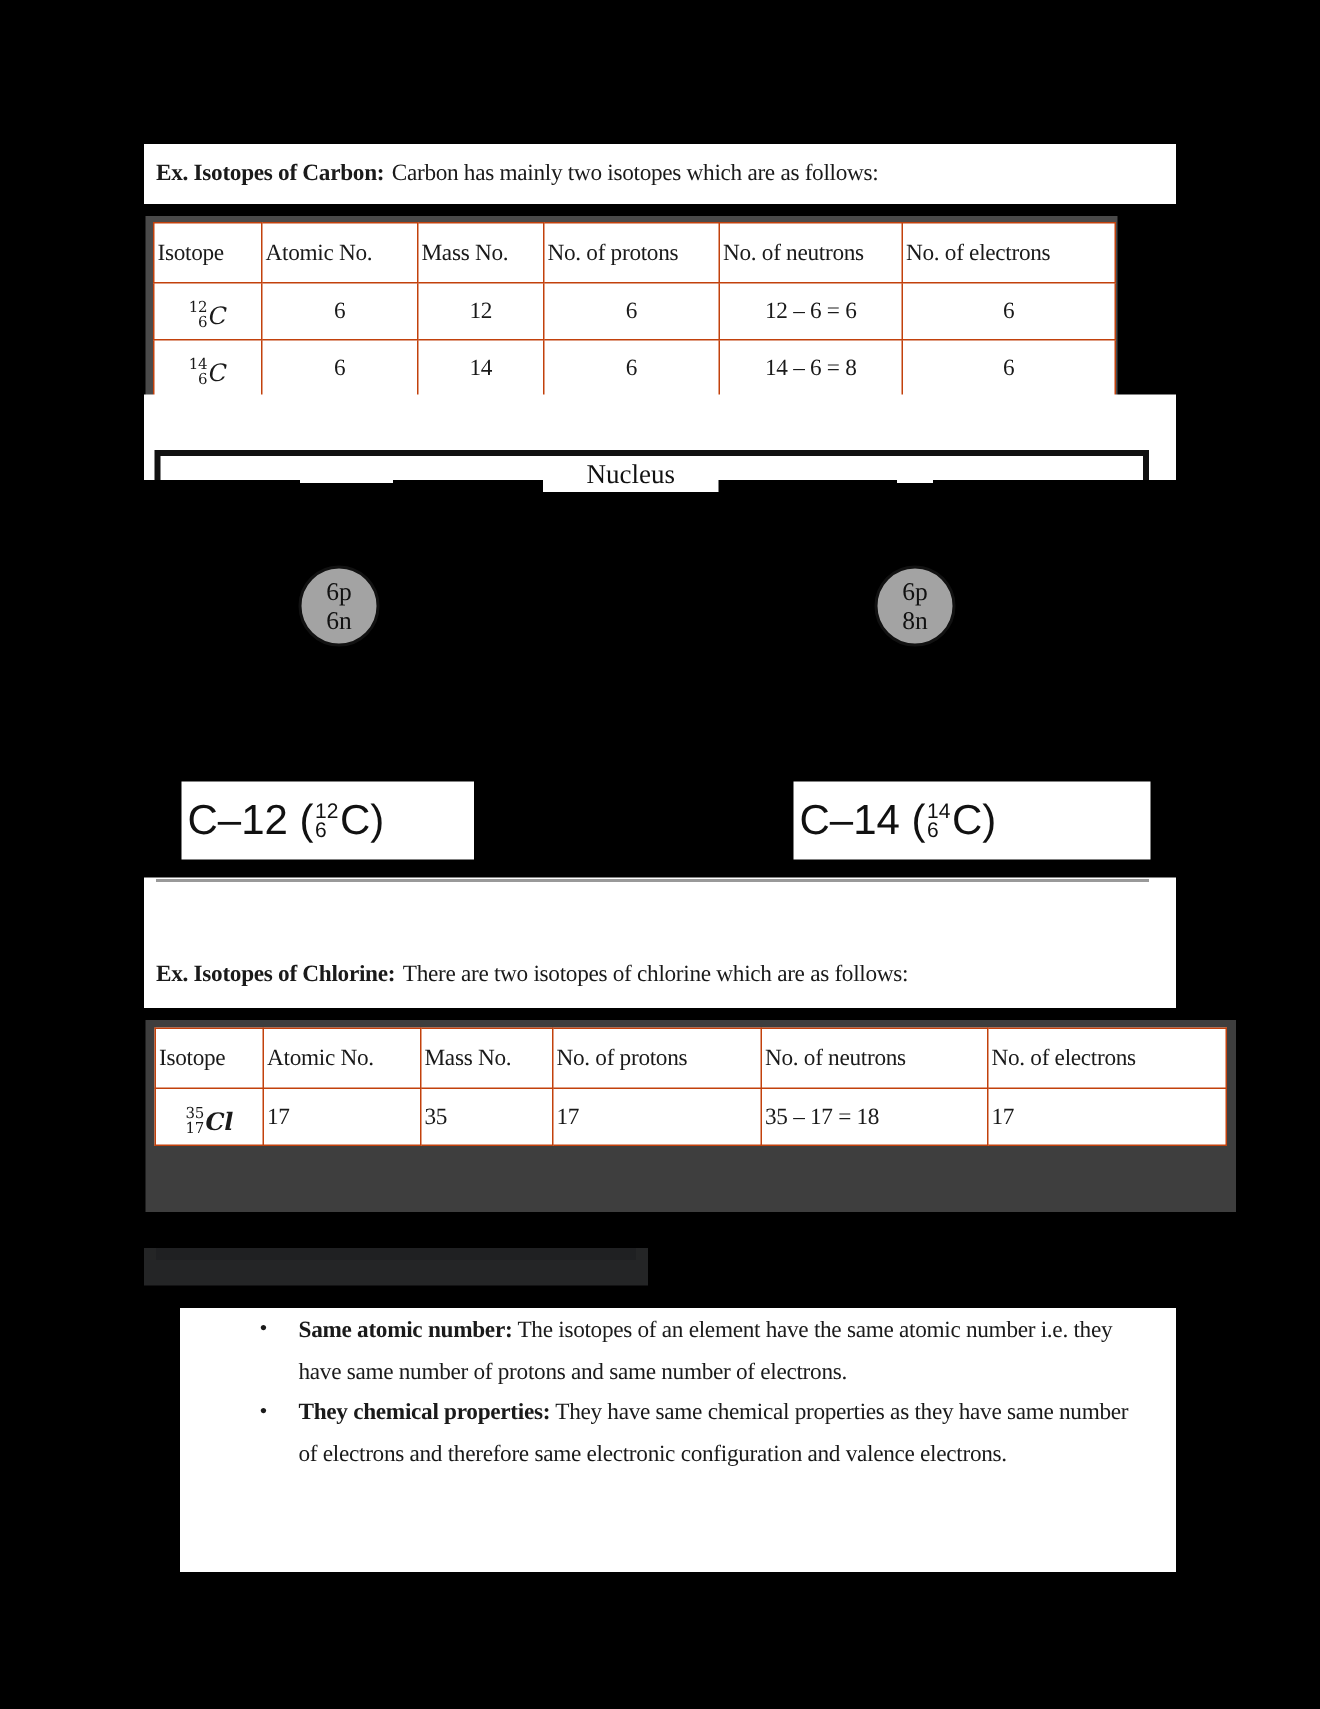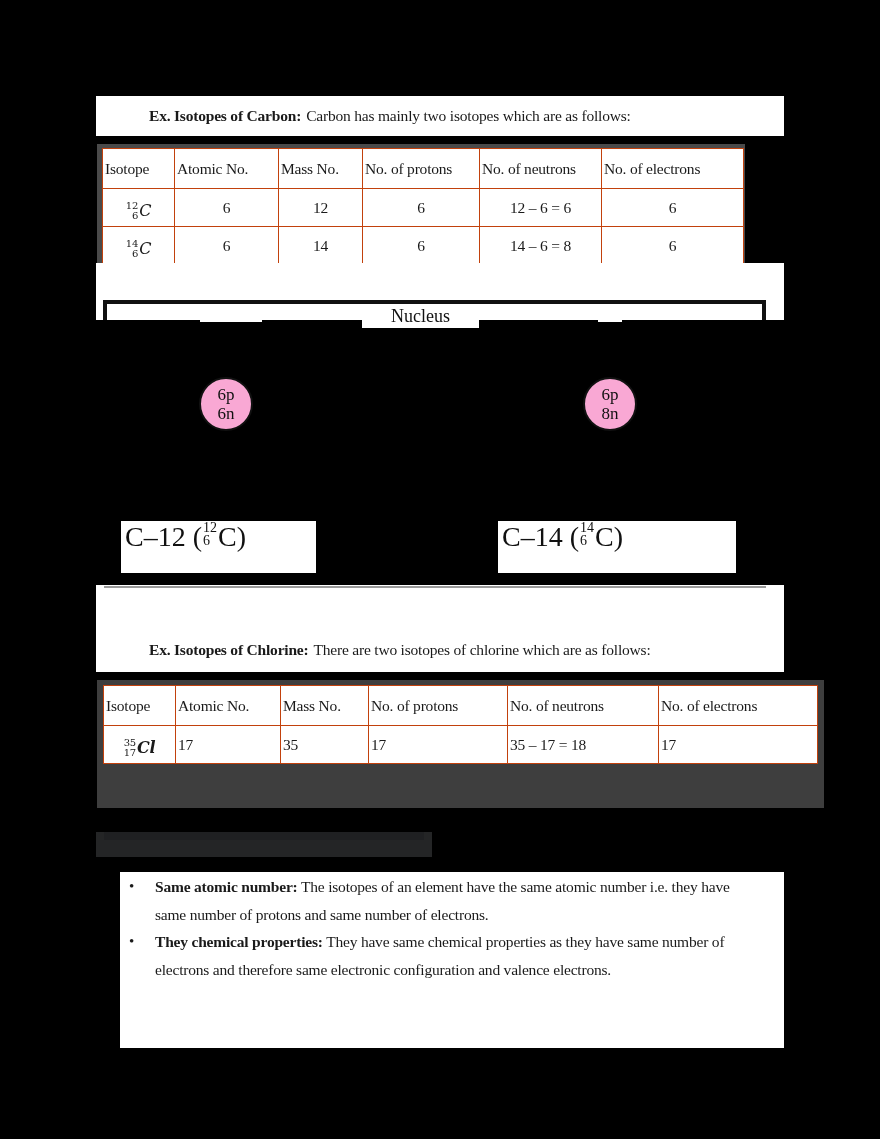--- a/index.html
+++ b/index.html
@@ -6,21 +6,21 @@
   body {
     width: 880px; height: 1139px; background: #000; position: relative;
     overflow: hidden; font-family: "DejaVu Serif", serif; color: #1a1a1a;
   }
   .abs { position: absolute; }
   .para {
     background: #fff; font-family: "Liberation Serif", serif; font-size: 15.5px;
     letter-spacing: -0.2px; box-sizing: border-box; padding-left: 8px;
     display: flex; align-items: center;
   }
-  .para b { font-weight: bold; margin-right: 5px; margin-left: 45px; }
+  .para b { font-weight: bold; margin-right: 5px; }
 
   table.iso {
     position: absolute; border-collapse: collapse; background: #fff;
     font-family: "Liberation Serif", serif; font-size: 15.5px; letter-spacing: -0.2px;
   }
   table.iso td { border: 1px solid #c2410c; padding: 0 2px; height: 38px; box-sizing: border-box; }
   table.iso tr.head td { height: 40px; }
   .c-center td.v { text-align: center; }
   .wrap-c { position: absolute; background: #4a4a4a; }
   .wrap-cl { position: absolute; background: #3e3e3e; }
@@ -37,45 +37,45 @@
     position: absolute; left: 104px; top: 300px; width: 662px; height: 4px; background: #111;
   }
   .diagram-left-post { position: absolute; left: 103px; top: 300px; width: 4px; height: 20px; background: #111; }
   .diagram-right-post { position: absolute; left: 762px; top: 300px; width: 4px; height: 20px; background: #111; }
   .nucleus-label {
     position: absolute; left: 362px; top: 304px; width: 117px; height: 24px; background: #fff;
     font-family: "Liberation Serif", serif; font-size: 18px; text-align: center; line-height: 24px; color: #111;
   }
   .nucleus {
     position: absolute; width: 54px; height: 54px; border: 2px solid #111; border-radius: 50%;
-    background: #f9a8d4; box-sizing: border-box; font-family: "Liberation Serif", serif;
+    background: #a3a3a3; box-sizing: border-box; font-family: "Liberation Serif", serif;
     font-size: 17px; line-height: 19px; text-align: center; display: flex; flex-direction: column;
     justify-content: center; color: #111;
   }
   .name-box {
     position: absolute; background: #fff; height: 52px; box-sizing: border-box;
-    font-family: Liberation Serif, serif; font-size: 28px; color: #111; padding-left: 4px;
-    display: flex; 
+    font-family: Liberation Sans, sans-serif; font-size: 28px; color: #111; padding-left: 4px;
+    display: flex; align-items: center;
   }
   .name-box .stack { display: inline-flex; flex-direction: column; font-size: 14px; line-height: 13px; margin: 0 1px; }
   .bottom-strip { position: absolute; left: 96px; top: 585px; width: 688px; height: 87px; background: #fff; }
   .bottom-rule { position: absolute; left: 104px; top: 586px; width: 662px; height: 2px; background: #999; }
 
   .heading-bar { position: absolute; left: 96px; top: 832px; width: 336px; height: 25px; background: #242526; }
   .heading-bar2 { position: absolute; left: 104px; top: 832px; width: 320px; height: 8px; background: #1f2022; }
 
   .props {
     position: absolute; left: 120px; top: 872px; width: 664px; height: 176px; background: #fff;
     font-family: "Liberation Serif", serif; font-size: 15.5px; letter-spacing: -0.2px; color: #1a1a1a;
   }
   .props ul { margin: 0; padding: 0; list-style: none; }
   .props li { position: relative; padding-left: 35px; line-height: 27.5px; padding-right: 20px; }
   .props li::before { content: "•"; position: absolute; left: 9px; top: 0; font-size: 15px; }
   .props li b { font-weight: bold; }
-  .props ul { padding-top: 1px; }
+  .props ul { padding-top: 1px; padding-left: 44px; }
 </style>
 </head>
 <body>
 
 <div class="abs para" style="left:96px; top:96px; width:688px; height:40px;">
   <b>Ex. Isotopes of Carbon:</b>
   <span>Carbon has mainly two isotopes which are as follows:</span>
 </div>
 
 <div class="wrap-c" style="left:97px; top:144px; width:648px; height:124px;"></div>
@@ -142,21 +142,21 @@
 </div>
 
 <div class="name-box" style="left:121px; top:521px; width:195px;">
   <span>C–12 (</span>
   <span class="stack">
       <span>12</span>
       <span>6</span>
     </span>
   <span>C)</span>
 </div>
-<div class="name-box" style="left:498px; top:521px; width:238px;">
+<div class="name-box" style="left:529px; top:521px; width:238px;">
   <span>C–14 (</span>
   <span class="stack">
       <span>14</span>
       <span>6</span>
     </span>
   <span>C)</span>
 </div>
 
 <div class="bottom-strip"></div>
 <div class="bottom-rule"></div>

